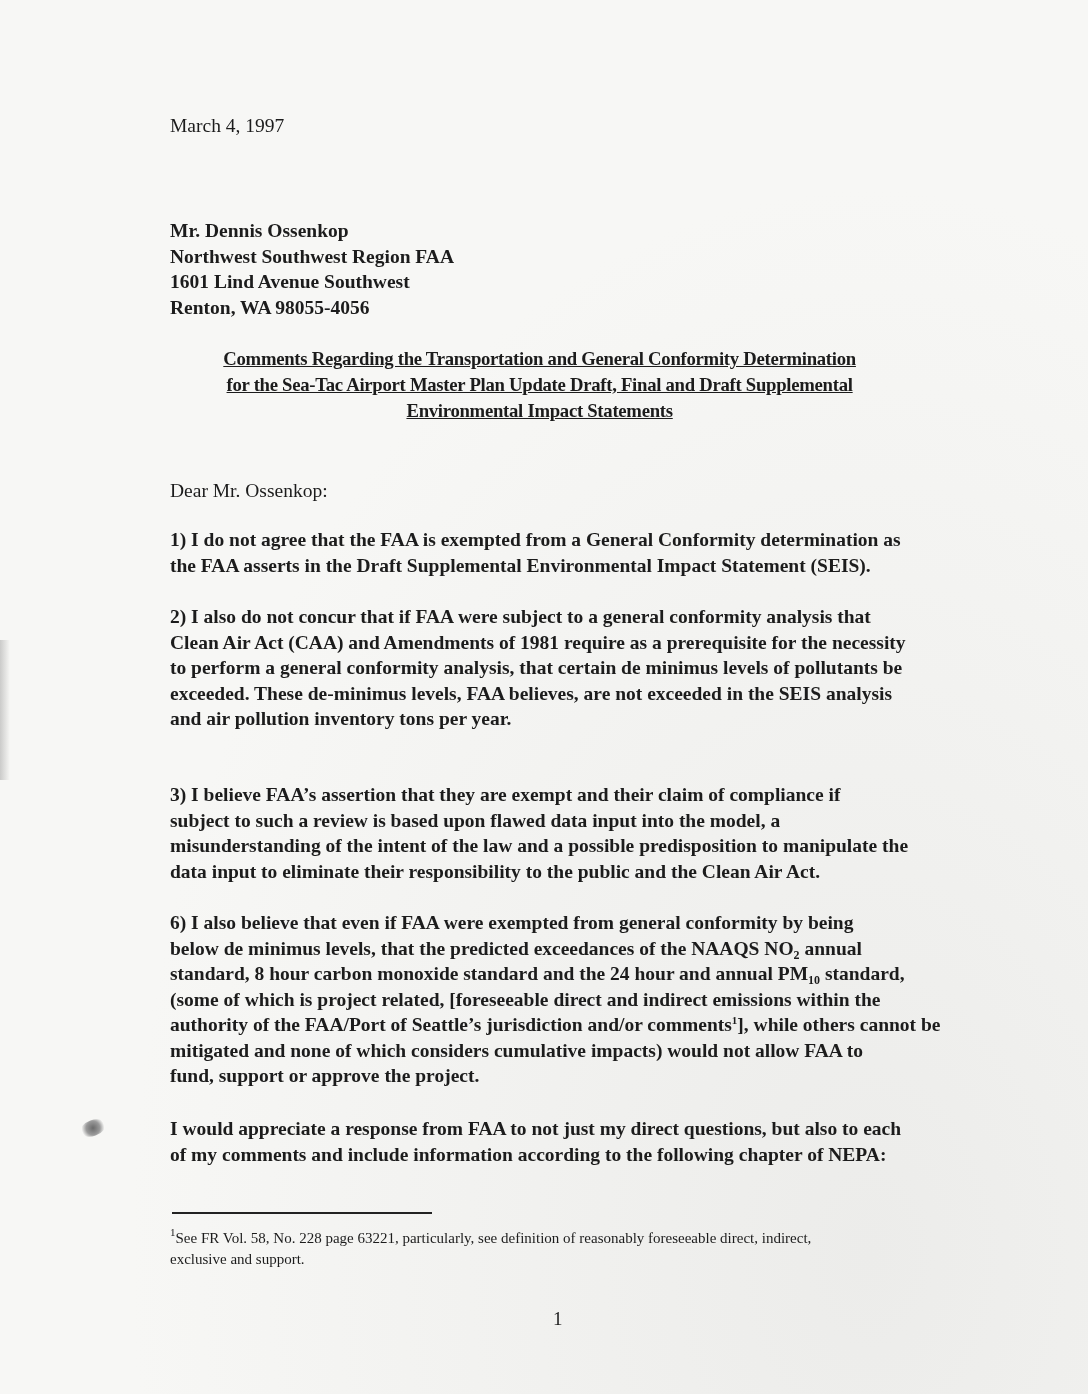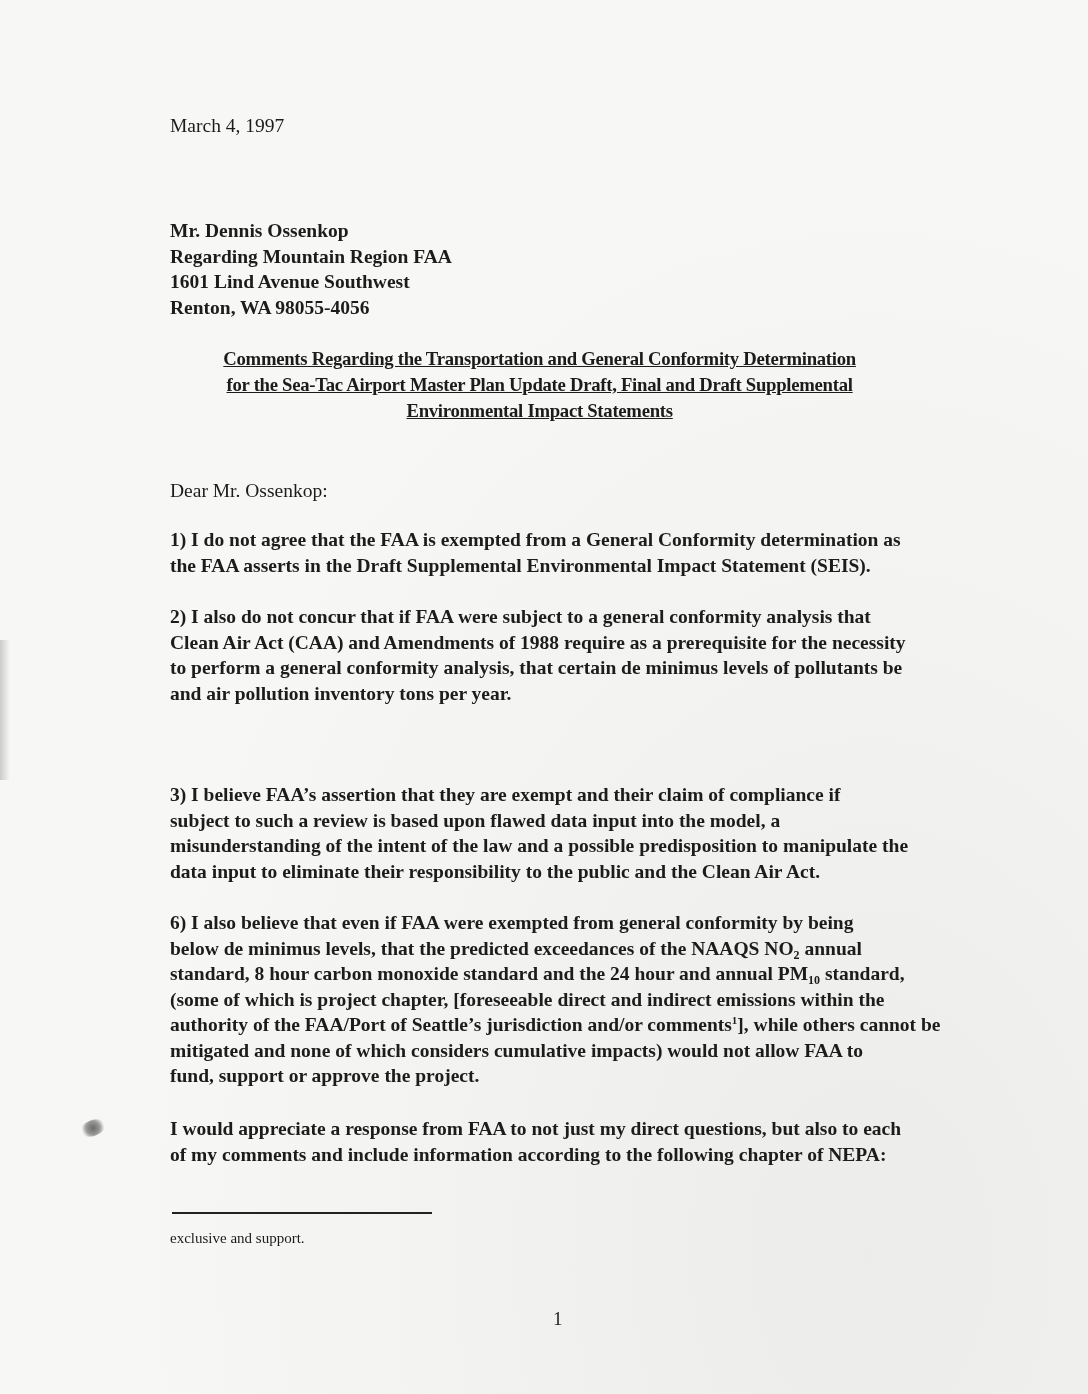--- a/index.html
+++ b/index.html
@@ -42,67 +42,69 @@
 <body>
 
 <div class="page">
   <div class="edge-mark"></div>
   <div class="smudge"></div>
 
   <div class="abs line date">March 4, 1997</div>
 
   <div class="abs line addr">
     <div>Mr. Dennis Ossenkop</div>
-    <div>Regarding Mountain Region FAA</div>
+    <div>Northwest Southwest Region FAA</div>
     <div>1601 Lind Avenue Southwest</div>
     <div>Renton, WA  98055-4056</div>
   </div>
 
   <div class="abs title">
     <div>Comments Regarding the Transportation and General Conformity Determination</div>
     <div>for the Sea-Tac Airport Master Plan Update Draft, Final and Draft Supplemental</div>
     <div>Environmental Impact Statements</div>
   </div>
 
   <div class="abs line salutation">Dear Mr. Ossenkop:</div>
 
   <div class="abs para line p1">
     <div>1)  I do not agree that the FAA is exempted from a General Conformity determination as</div>
     <div>the FAA asserts in the Draft Supplemental Environmental Impact Statement (SEIS).</div>
   </div>
 
   <div class="abs para line p2">
     <div>2)  I also do not concur that if FAA were subject to a general conformity analysis that</div>
-    <div>Clean Air Act (CAA) and Amendments of 1988 require as a prerequisite for the necessity</div>
+    <div>Clean Air Act (CAA) and Amendments of 1981 require as a prerequisite for the necessity</div>
     <div>to perform a general conformity analysis, that certain de minimus levels of pollutants be</div>
+    <div>exceeded.  These de-minimus levels, FAA believes, are not exceeded in the SEIS analysis</div>
     <div>and air pollution inventory tons per year.</div>
   </div>
 
   <div class="abs para line p3">
     <div>3)  I believe FAA’s assertion that they are exempt and their claim of compliance if</div>
     <div>subject to such a review is based upon flawed data input into the model, a</div>
     <div>misunderstanding of the intent of the law and a possible predisposition to manipulate the</div>
     <div>data input to eliminate their responsibility to the public and the Clean Air Act.</div>
   </div>
 
   <div class="abs para line p4">
     <div>6)  I also believe that even if FAA were exempted from general conformity by being</div>
     <div><span>below de minimus levels, that the predicted exceedances of the NAAQS NO</span><sub>2</sub><span> annual</span></div>
     <div><span>standard, 8 hour carbon monoxide standard and the 24 hour and annual PM</span><sub>10</sub><span> standard,</span></div>
-    <div>(some of which is project chapter, [foreseeable direct and indirect emissions within the</div>
+    <div>(some of which is project related, [foreseeable direct and indirect emissions within the</div>
     <div><span>authority of the FAA/Port of Seattle’s jurisdiction and/or comments</span><sup>1</sup><span>], while others cannot be</span></div>
     <div>mitigated and none of which considers cumulative impacts) would not allow FAA to</div>
     <div>fund, support or approve the project.</div>
   </div>
 
   <div class="abs para line p5">
     <div>I would appreciate a response from FAA to not just my direct questions, but also to each</div>
     <div>of my comments and include information according to the following chapter of NEPA:</div>
   </div>
 
   <div class="abs fn-rule"></div>
 
   <div class="abs footnote">
+    <div><sup>1</sup><span>See FR Vol. 58, No. 228 page 63221, particularly, see definition of reasonably foreseeable direct, indirect,</span></div>
     <div>exclusive and support.</div>
   </div>
 
   <div class="abs pagenum">1</div>
 </div>
 
 </body></html>

